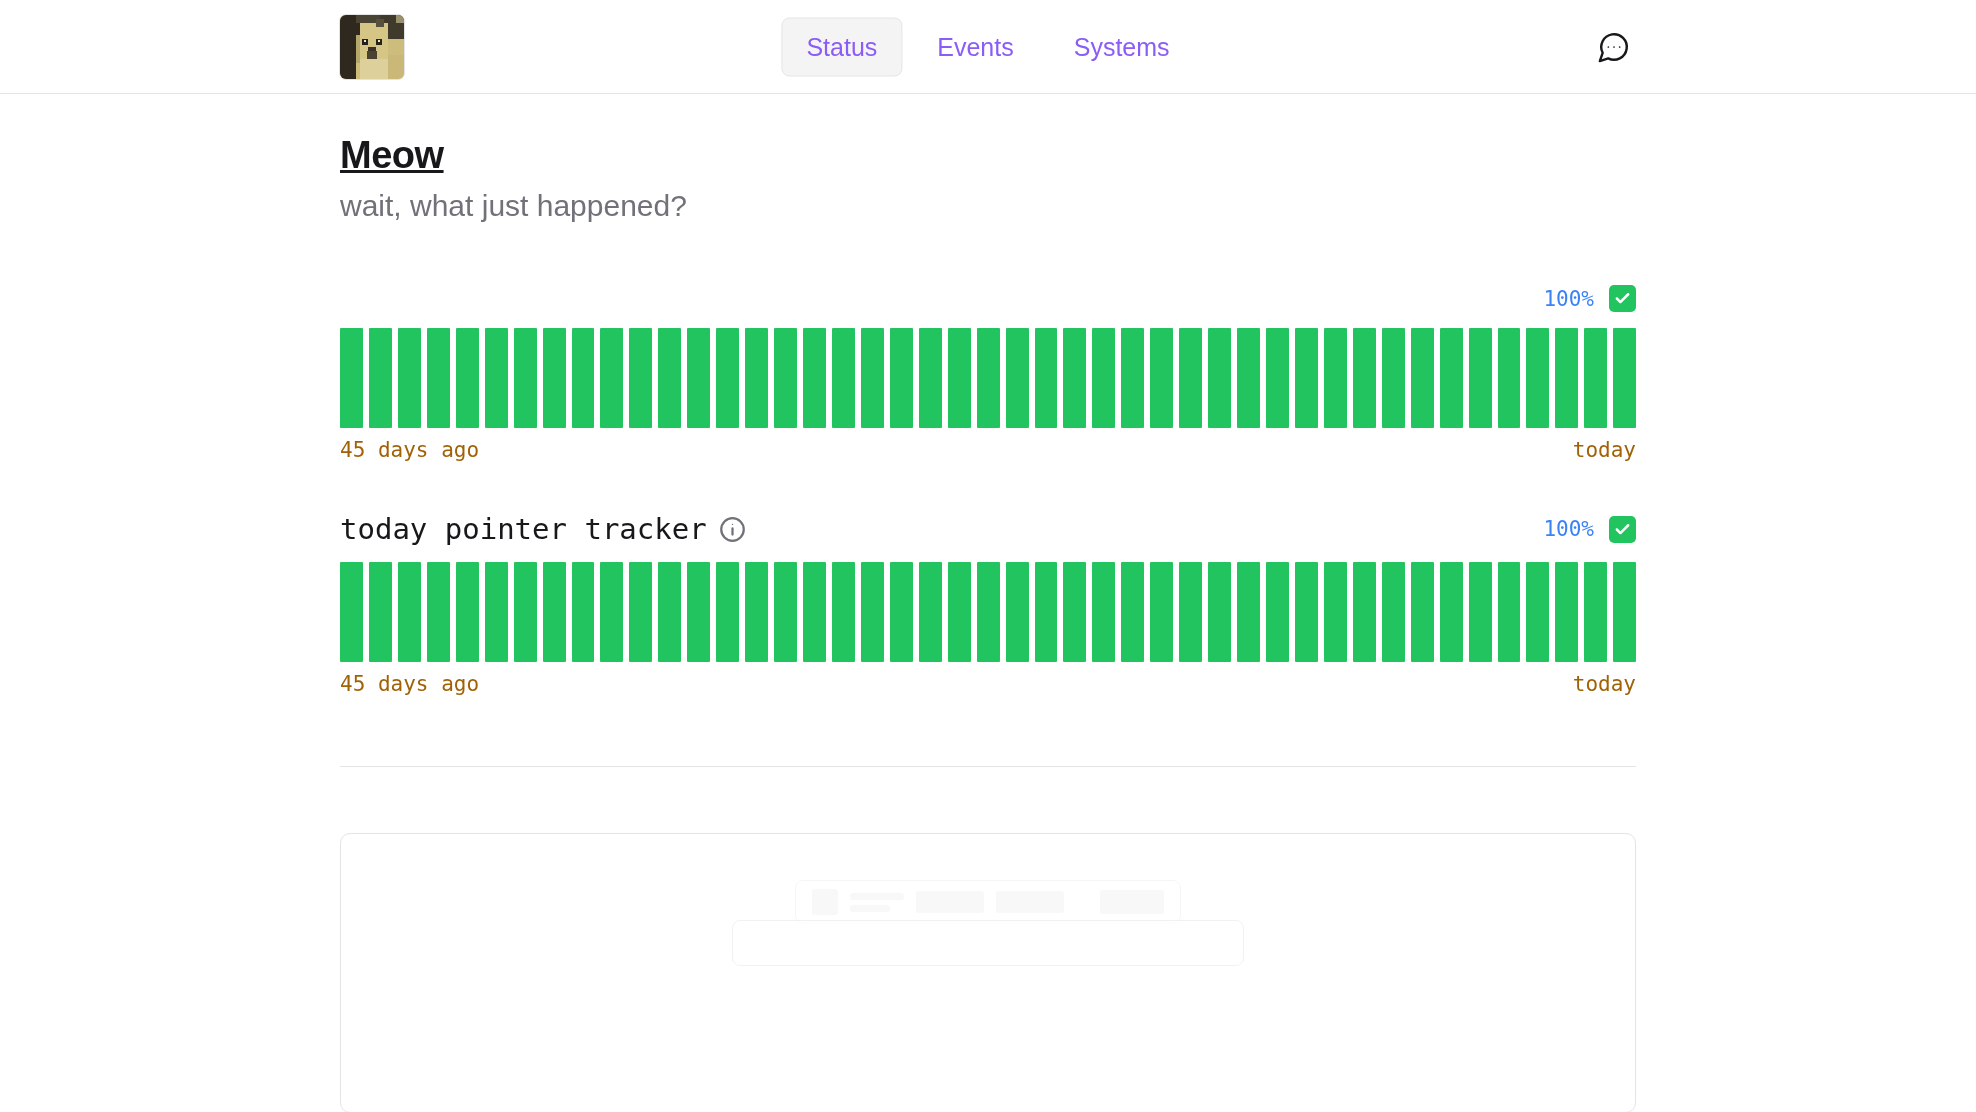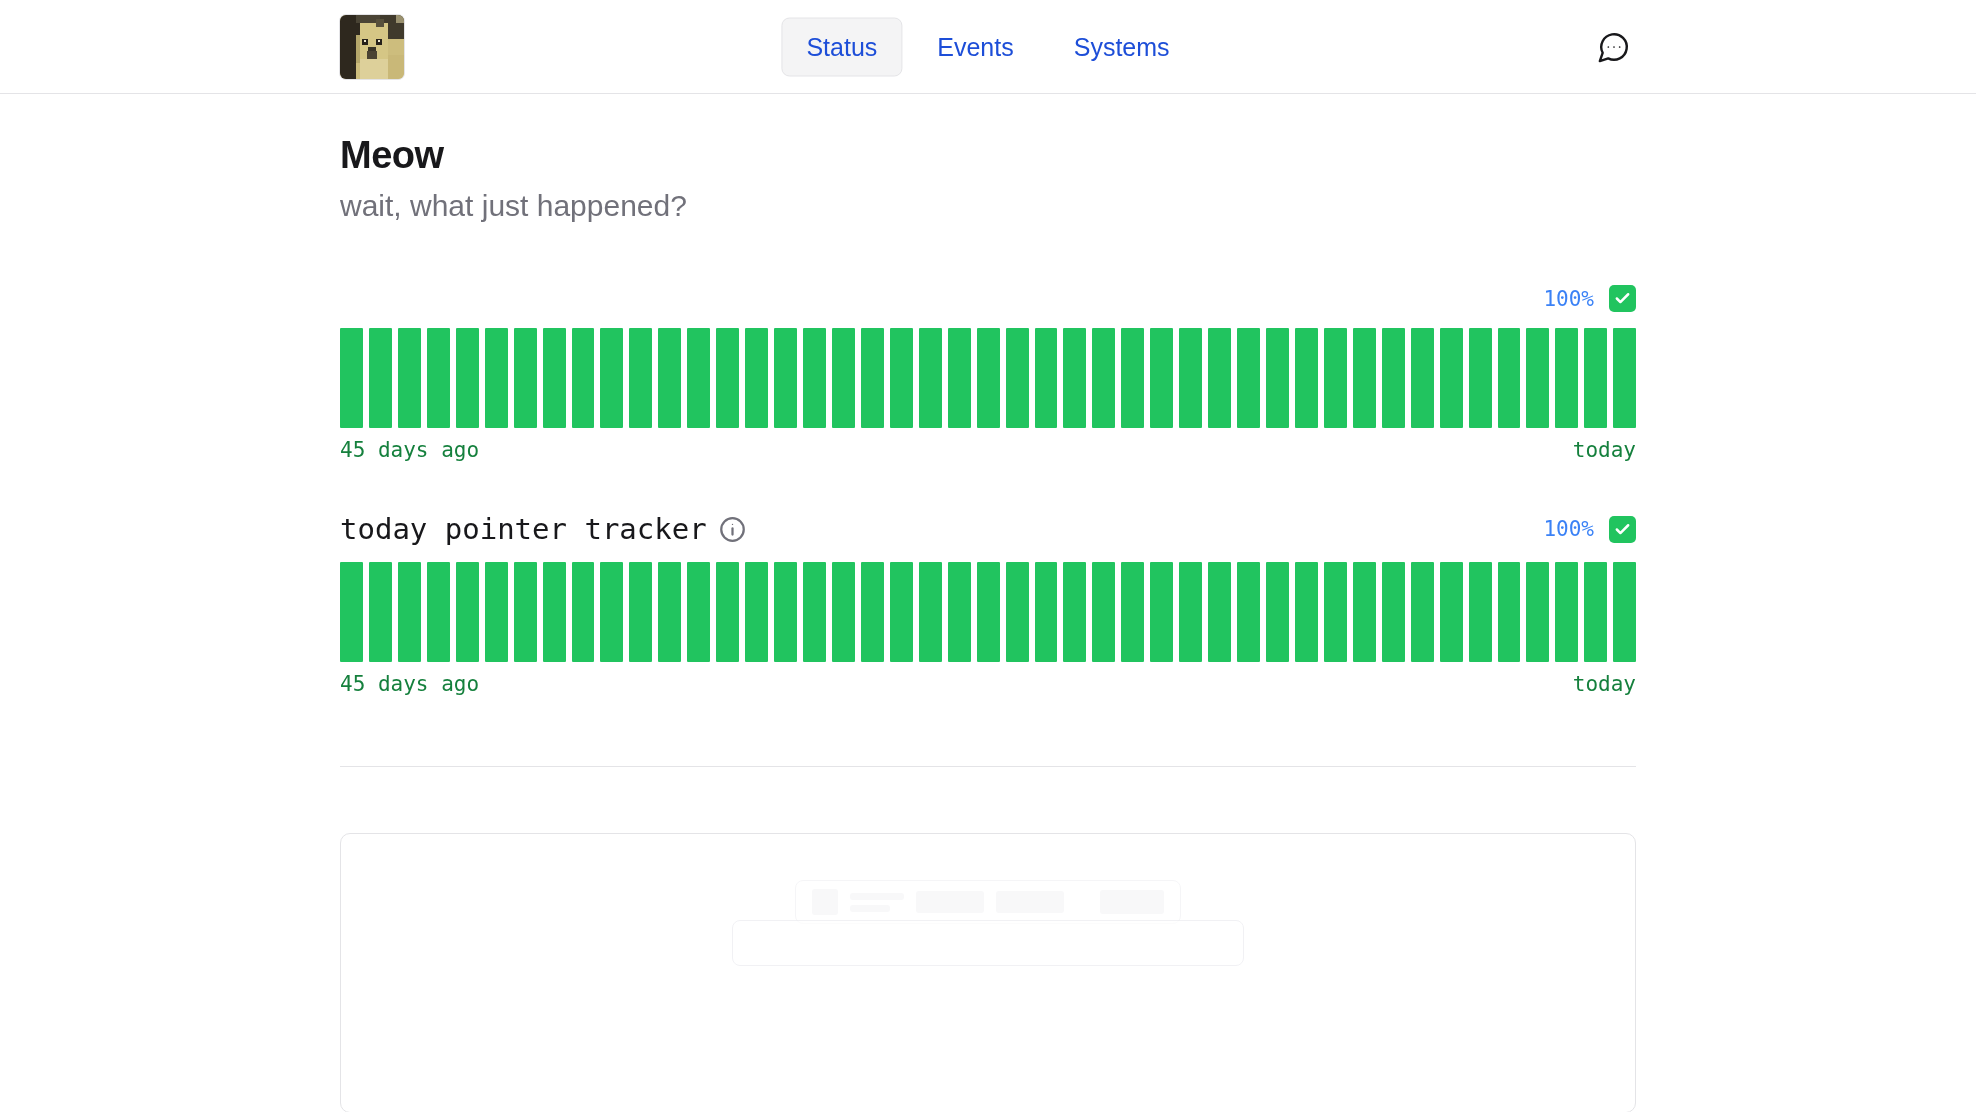--- a/index.html
+++ b/index.html
@@ -9,33 +9,33 @@
 
   
   header { position: relative; height: 94px; border-bottom: 1px solid #e4e4e7; background:#fff; }
   .nav-inner { width: 1296px; height: 100%; margin: 0 auto; display: flex; align-items: center; }
   .logo { width: 64px; height: 64px; border-radius: 6px; overflow: hidden; cursor: pointer;
     box-shadow: 0 0 0 1px #e4e4e7; flex: 0 0 auto; }
   .logo svg { display: block; width: 100%; height: 100%; }
   .tabs { position: absolute; left: 50%; top: 50%; transform: translate(-50%, -50%);
     display: flex; align-items: center; gap: 10px; }
   .tab { font-size: 25px; line-height: 1; padding: 16px 24px; border-radius: 8px;
-    border: 1px solid transparent; color: #1d4ed8; cursor: pointer; white-space: nowrap; }
+    border: 1px solid transparent; color: #8b5cf6; cursor: pointer; white-space: nowrap; }
   .tab.active { background: #f4f4f5; border-color: #e4e4e7; }
   .nav-right { margin-left: auto; display: flex; align-items: center; gap: 20px; }
   .chat-btn { background: none; border: none; cursor: pointer; width: 44px; height: 44px;
     display: flex; align-items: center; justify-content: center; color: #18181b; }
   .chat-btn svg { width: 34px; height: 34px; }
   .btn-updates { font-family: "Liberation Sans", sans-serif; font-size: 25px; font-weight: 500;
     color: #18181b; background: #fff; border: 1px solid #e4e4e7; border-radius: 8px;
     padding: 0 28px; height: 60px; cursor: pointer; }
 
   
   main { width: 1296px; margin: 0 auto; }
-  h1.page-title { margin-top: 40px; font-size: 38px; font-weight: 700; letter-spacing: -0.5px; }
+  h1.page-title { margin-top: 40px; font-size: 38px; font-weight: 700; letter-spacing: -0.5px; text-decoration: underline; }
   .page-subtitle { margin-top: 12px; font-size: 30px; color: #71717a; }
 
   .status-banner { margin-top: 72px; height: 108px; display: flex; align-items: center;
     padding: 0 26px; background: var(--banner-bg); border: 1px solid var(--green);
     border-radius: 6px; }
   .check-lg { width: 58px; height: 58px; border-radius: 6px; background: var(--green);
     display: flex; align-items: center; justify-content: center; flex: 0 0 auto; }
   .check-lg svg { width: 32px; height: 32px; }
   .banner-title { margin-left: 26px; font-size: 34px; font-weight: 700; color: #111113; }
   .timestamp { margin-left: auto; font-size: 25px; color: #52525b;
@@ -49,21 +49,21 @@
   .info-btn { background: none; border: none; cursor: pointer; margin-left: 12px;
     width: 28px; height: 28px; color: #71717a; display: inline-flex; align-items: center; }
   .info-btn svg { width: 27px; height: 27px; }
   .uptime { margin-left: auto; font-size: 21px; color: #3b82f6; }
   .check-sm { width: 27px; height: 27px; margin-left: 15px; border-radius: 5px;
     background: var(--green); display: flex; align-items: center; justify-content: center; }
   .check-sm svg { width: 17px; height: 17px; }
   .bars { margin-top: 16px; height: 100px; display: flex; gap: 6px; }
   .bar { flex: 1 1 0; background: var(--green); border-radius: 1px; cursor: pointer; }
   .bar-labels { margin-top: 10px; display: flex; justify-content: space-between;
-    font-size: 21px; color: #15803d; }
+    font-size: 21px; color: #a16207; }
 
   .divider { margin: 70px 0 66px; border: none; border-top: 1px solid #e4e4e7; }
 
   
   .ghost-box { position: relative; height: 280px; border: 1px solid #e4e4e7;
     border-radius: 10px; overflow: hidden; background: #fff; }
   .ghost-card { position: absolute; left: 50%; transform: translateX(-50%); background: #fff;
     border: 1px solid #ececf0; border-radius: 8px; display: flex; align-items: center;
     gap: 12px; padding: 8px 16px; }
   .ghost-card.c1 { top: 46px;  width: 386px; height: 44px; opacity: .5; }

